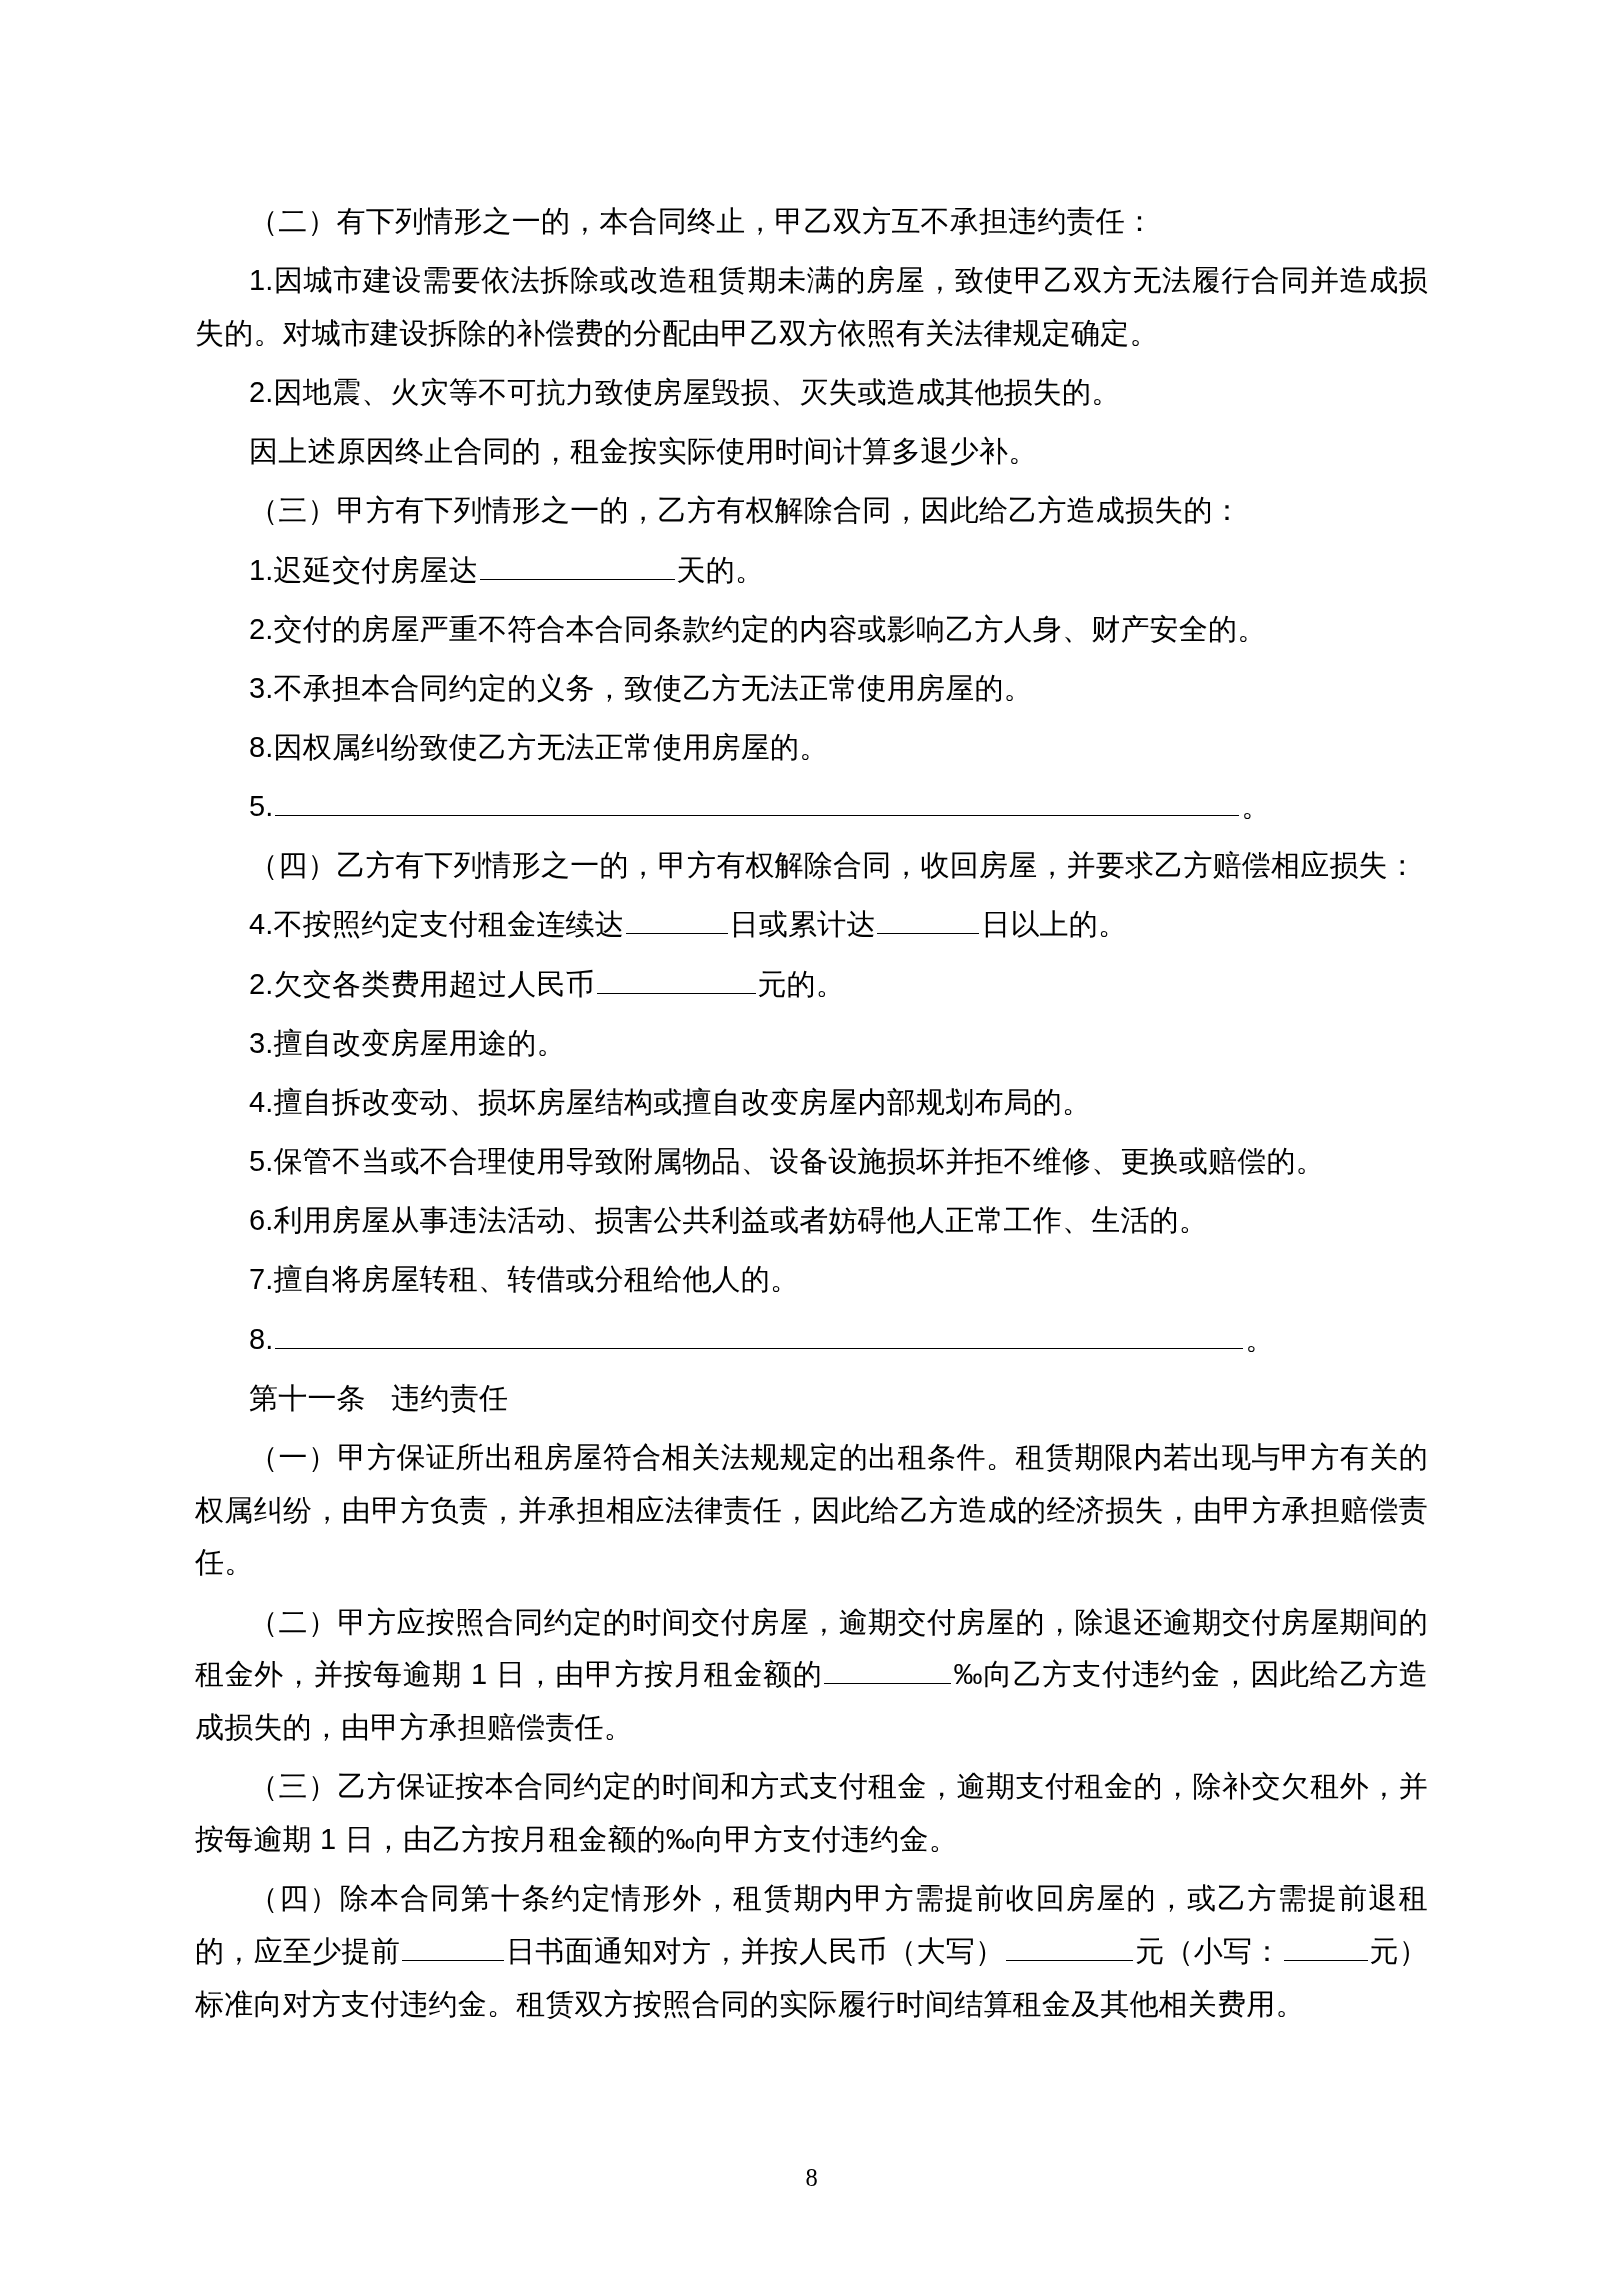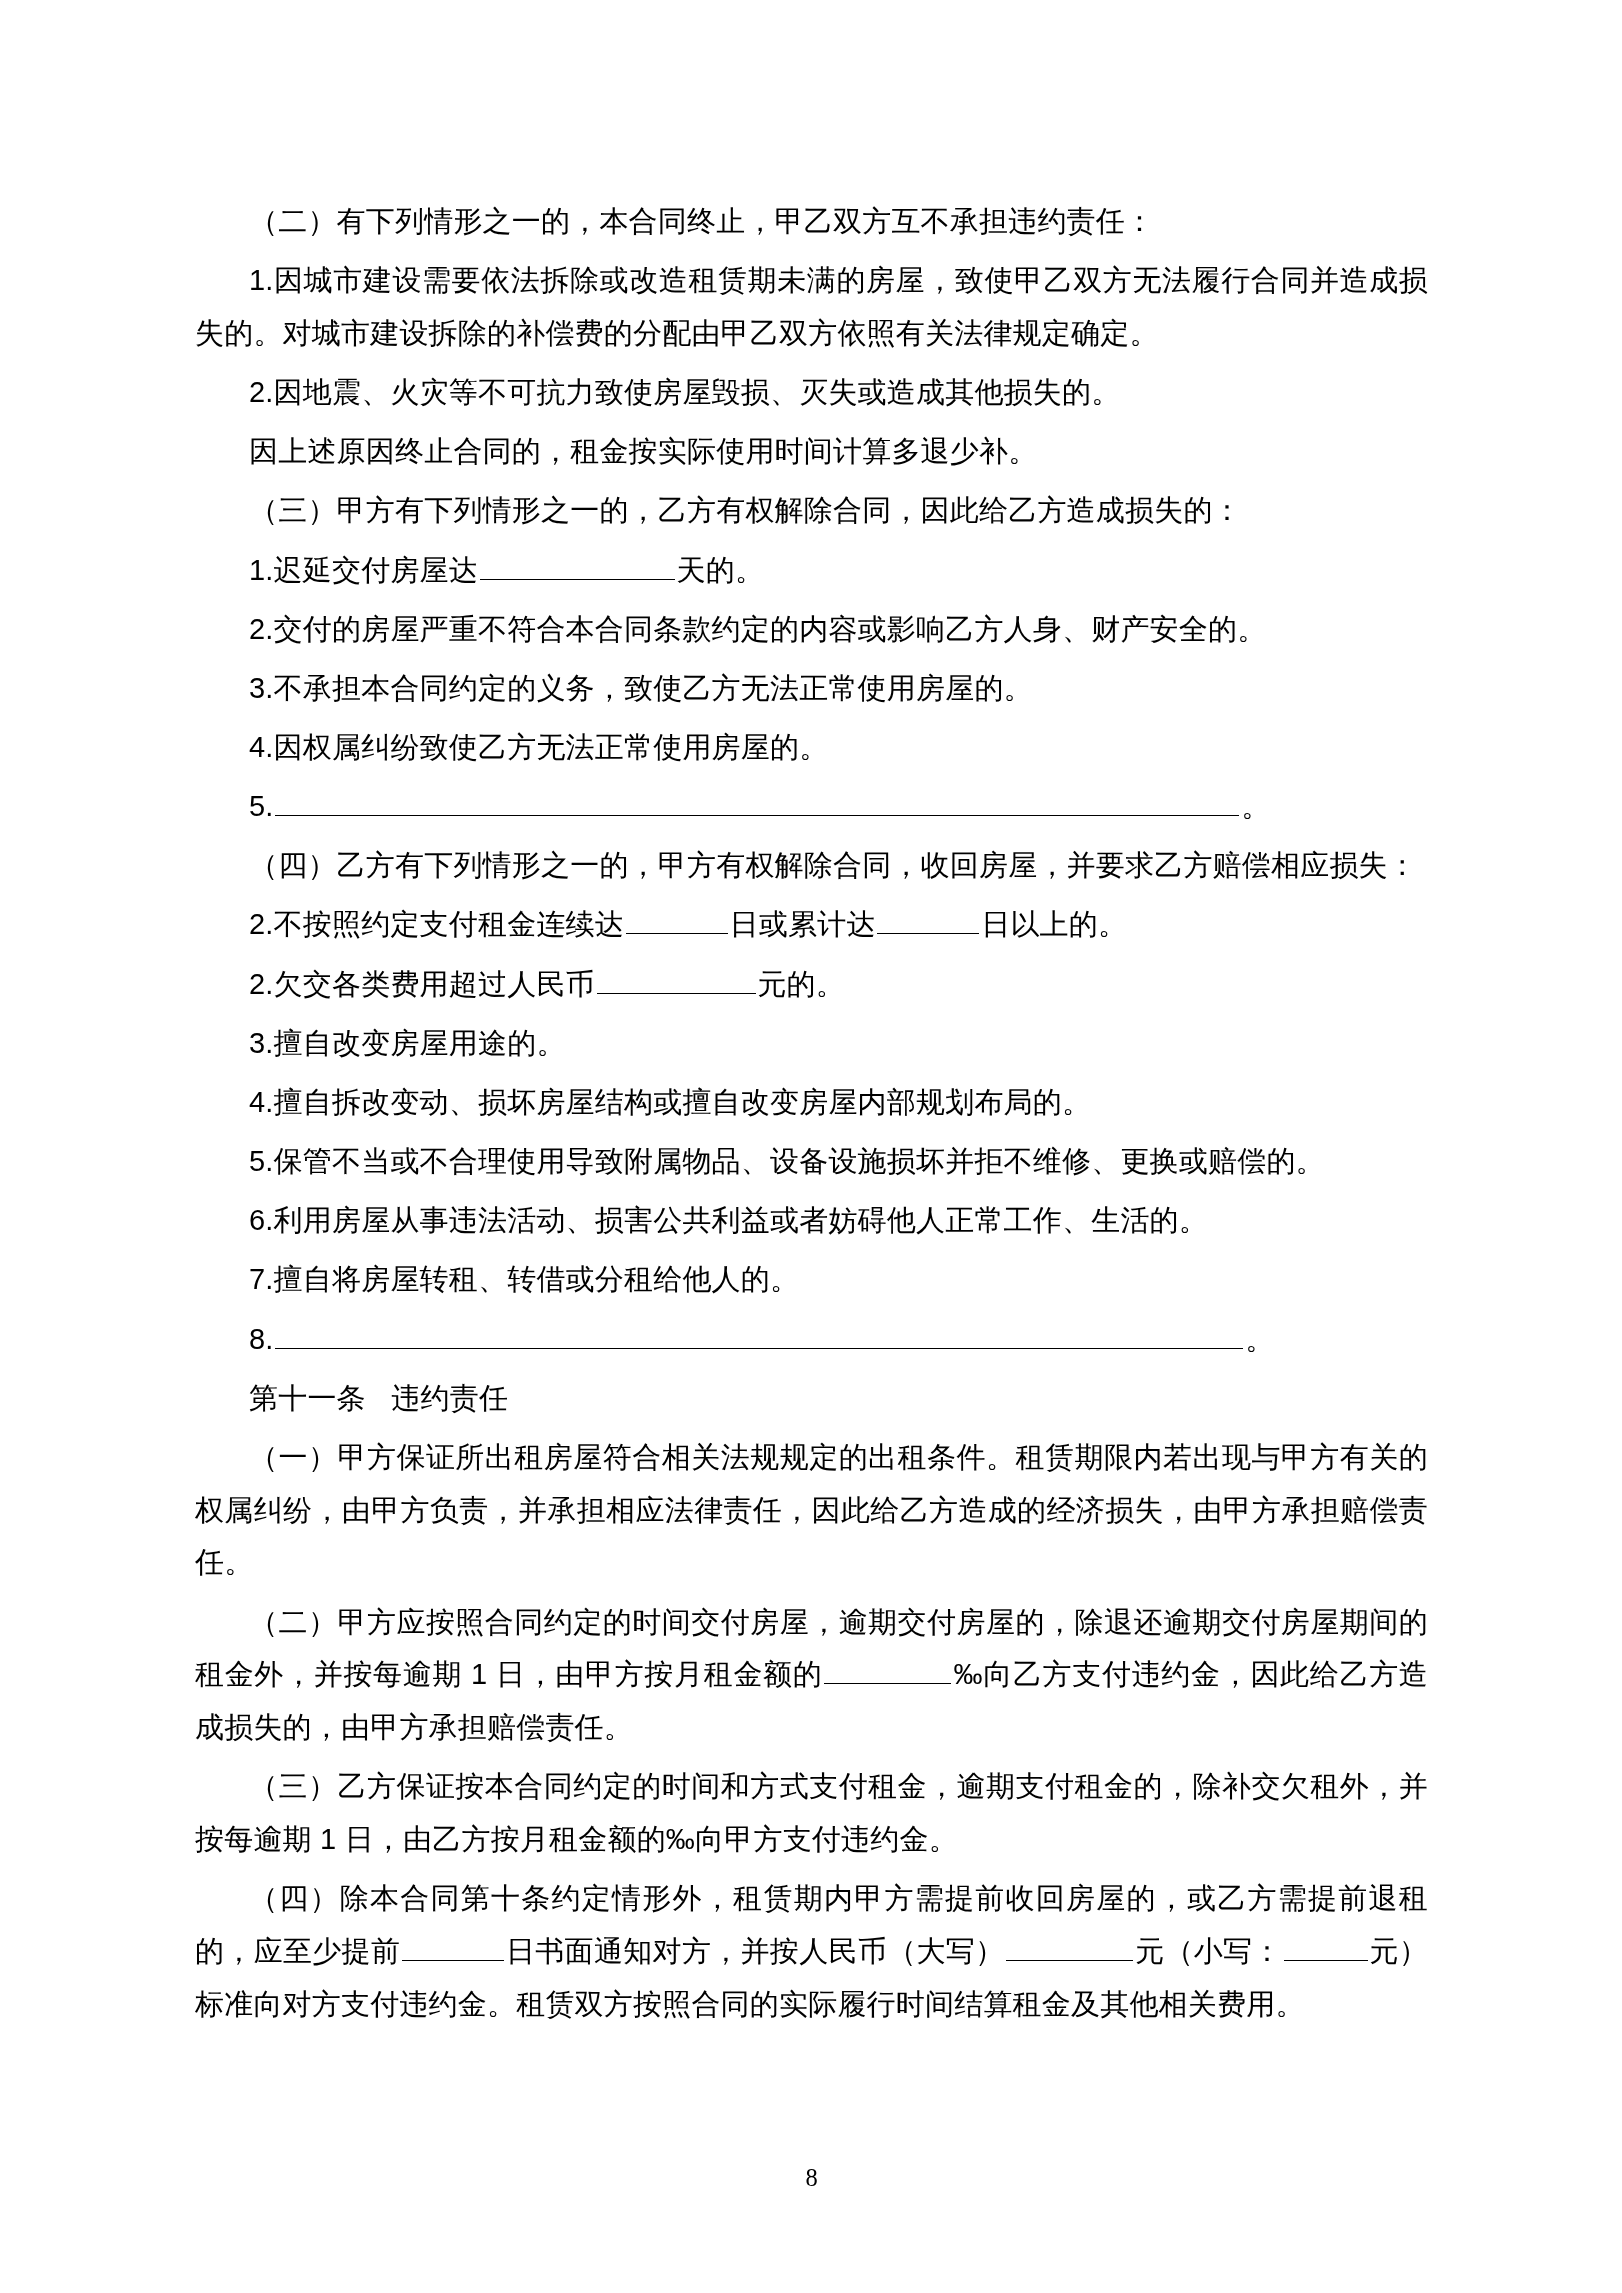--- a/index.html
+++ b/index.html
@@ -81,30 +81,30 @@
     <p class="ind2">（三）甲方有下列情形之一的，乙方有权解除合同，因此给乙方造成损失的：</p>
 
     <p class="ind1">
       <span>1.迟延交付房屋达</span><span class="blank b-xl"></span><span>天的。</span>
     </p>
 
     <p class="ind1">2.交付的房屋严重不符合本合同条款约定的内容或影响乙方人身、财产安全的。</p>
 
     <p class="ind1">3.不承担本合同约定的义务，致使乙方无法正常使用房屋的。</p>
 
-    <p class="ind1">4.因权属纠纷致使乙方无法正常使用房屋的。</p>
+    <p class="ind1">8.因权属纠纷致使乙方无法正常使用房屋的。</p>
 
     <p class="ind1">
       <span>5.</span><span class="blank b-full"></span><span>。</span>
     </p>
 
     <p class="ind2">（四）乙方有下列情形之一的，甲方有权解除合同，收回房屋，并要求乙方赔偿相应损失：</p>
 
     <p class="ind1">
-      <span>2.不按照约定支付租金连续达</span><span class="blank b-sm"></span><span>日或累计达</span><span class="blank b-sm"></span><span>日以上的。</span>
+      <span>4.不按照约定支付租金连续达</span><span class="blank b-sm"></span><span>日或累计达</span><span class="blank b-sm"></span><span>日以上的。</span>
     </p>
 
     <p class="ind1">
       <span>2.欠交各类费用超过人民币</span><span class="blank b-lg"></span><span>元的。</span>
     </p>
 
     <p class="ind1">3.擅自改变房屋用途的。</p>
 
     <p class="ind1">4.擅自拆改变动、损坏房屋结构或擅自改变房屋内部规划布局的。</p>
 

